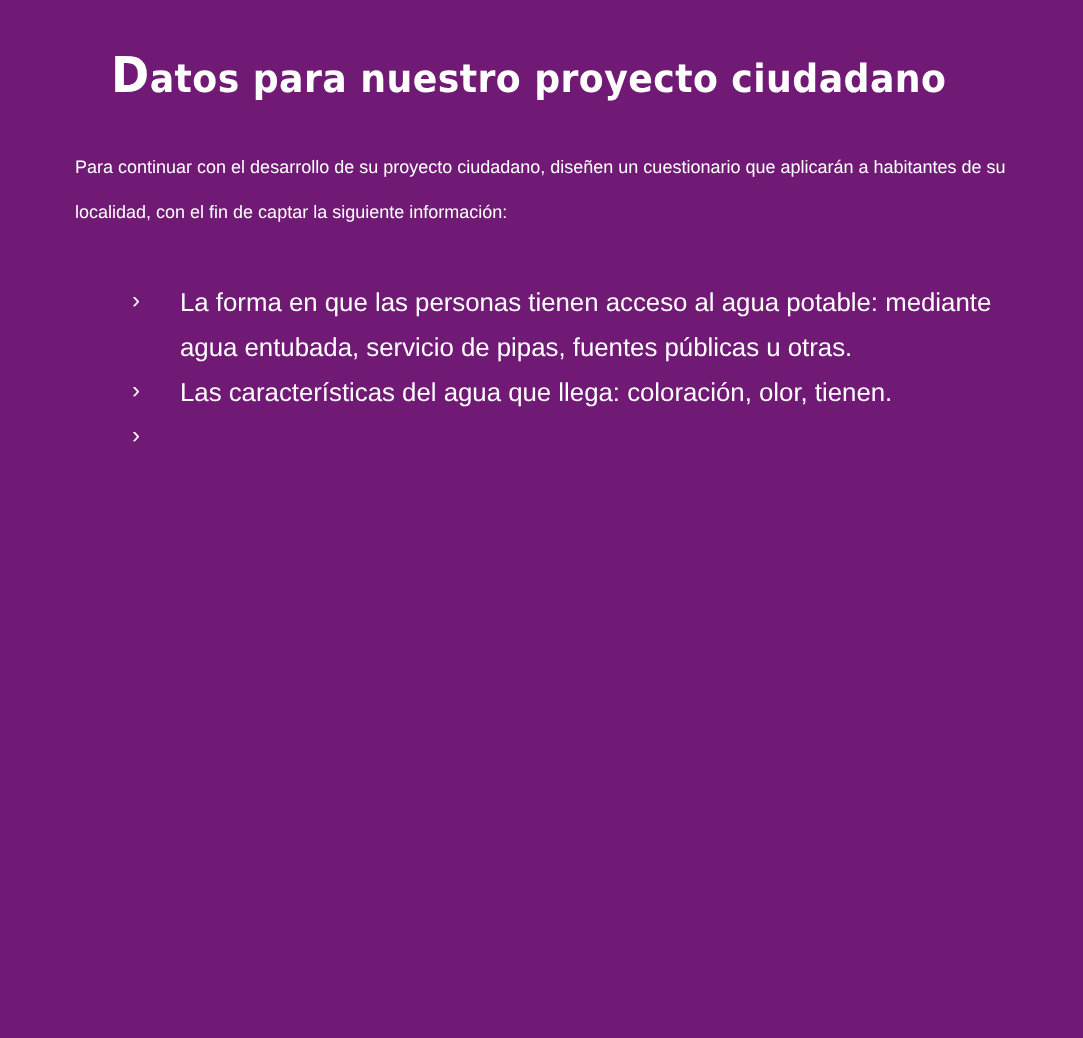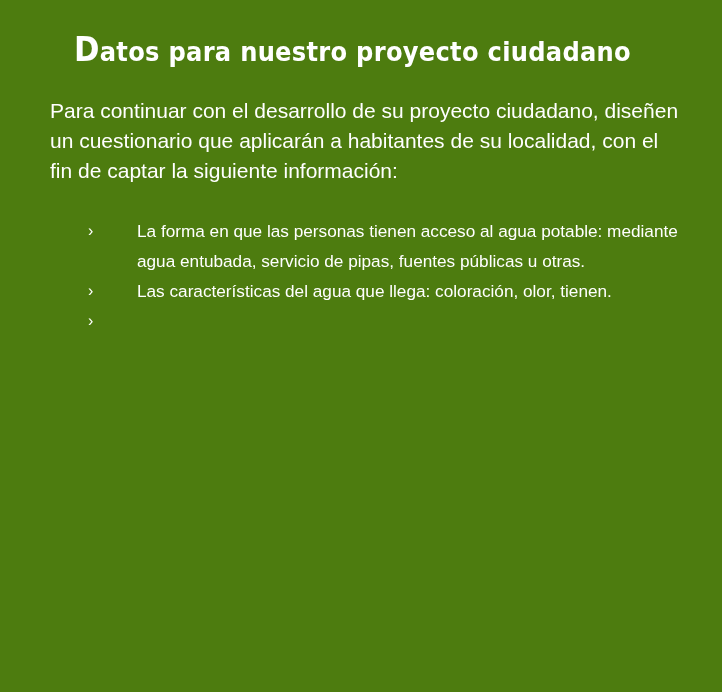--- a/index.html
+++ b/index.html
@@ -11,21 +11,21 @@
     height: 692px;
     background: #f2905f;
     font-family: "Liberation Sans", sans-serif;
     overflow: hidden;
   }
 
   .page {
     position: relative;
     width: 722px;
     height: 692px;
-    background: #4d7c0f;
+    background: #701a75;
     box-sizing: border-box;
   }
 
   .page-title {
     position: absolute;
     left: 74px;
     top: 30px;
     color: #ffffff;
     font-family: "DejaVu Sans", sans-serif;
     font-weight: bold;
@@ -47,21 +47,21 @@
     width: 636px;
     color: #ffffff;
     font-size: 17.2px;
     line-height: 30px;
     font-weight: 300;
   }
 
   .para {
     margin: 0;
     padding: 0;
-    font-size: 21px;
+    font-size: 12px;
     line-height: 30px;
     color: #ffffff;
   }
 
   .spacer-line {
     height: 30px;
   }
 
   .bullet-list {
     list-style: none;
@@ -82,21 +82,20 @@
     position: absolute;
     left: 38px;
     top: 0;
     font-size: 16px;
     line-height: 30px;
     color: #ffffff;
   }
 
   .bullet-text {
     display: block;
-    margin-left: 17px;
   }
 </style>
 </head>
 <body>
 
 <div class="page">
 
   <div class="page-title">Datos para nuestro proyecto ciudadano</div>
 
   <div class="body-block">

